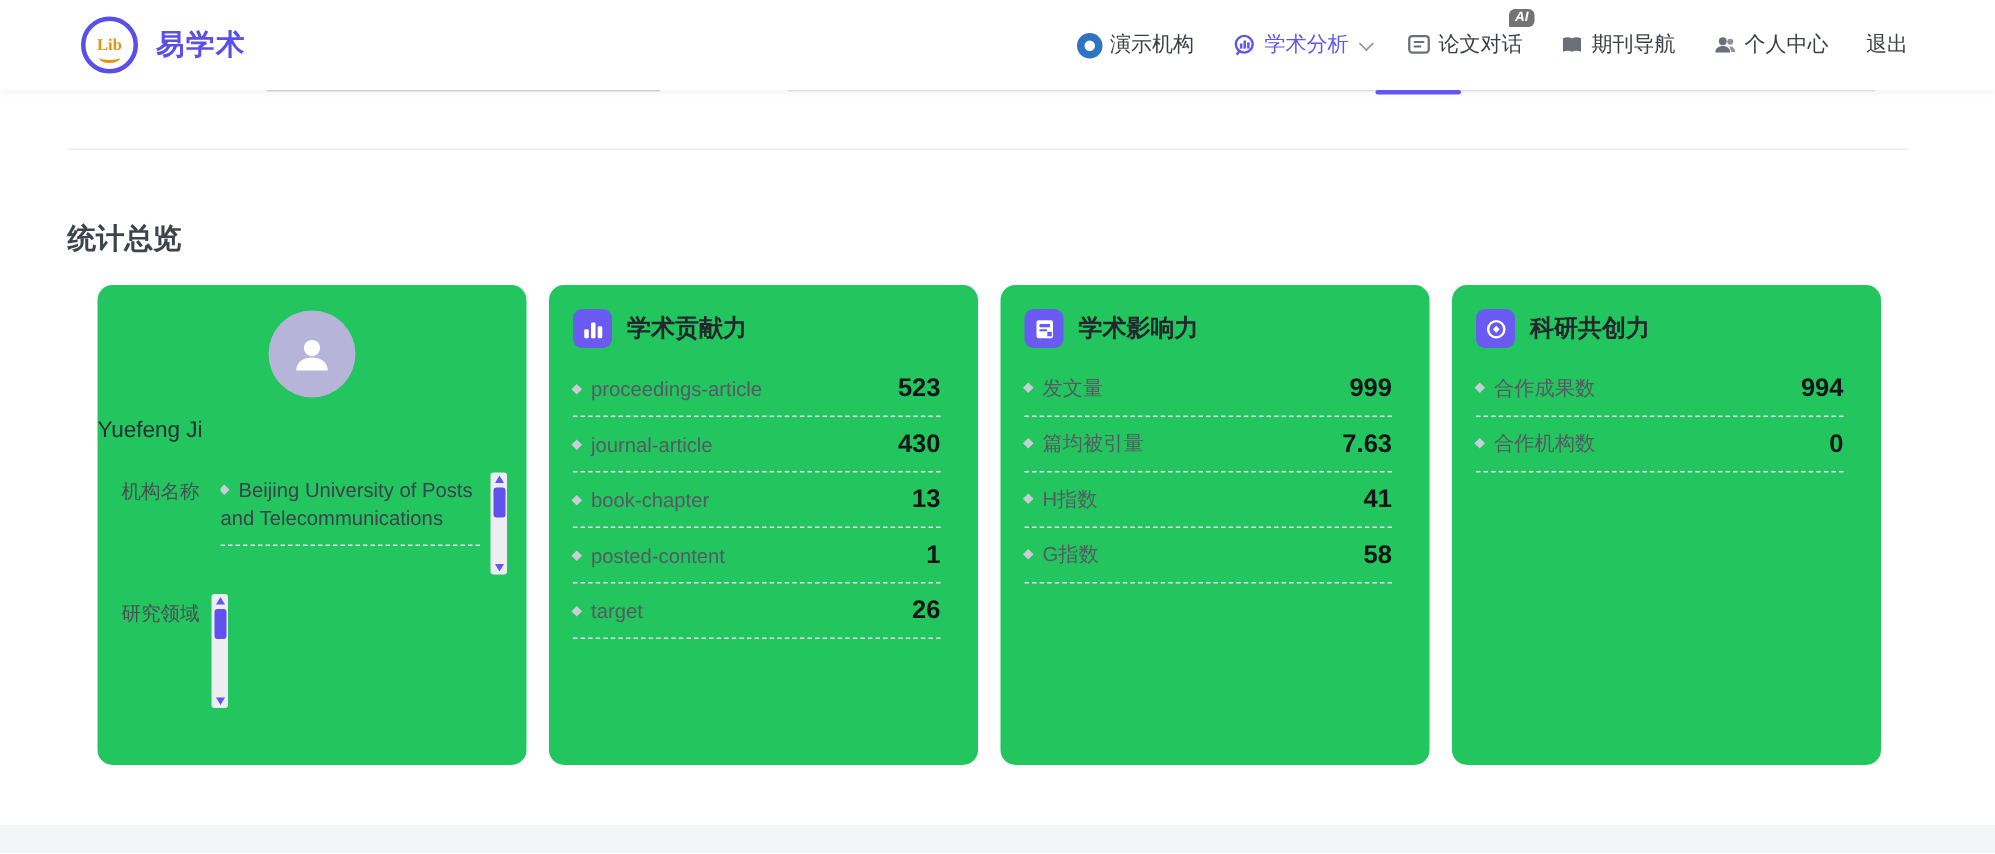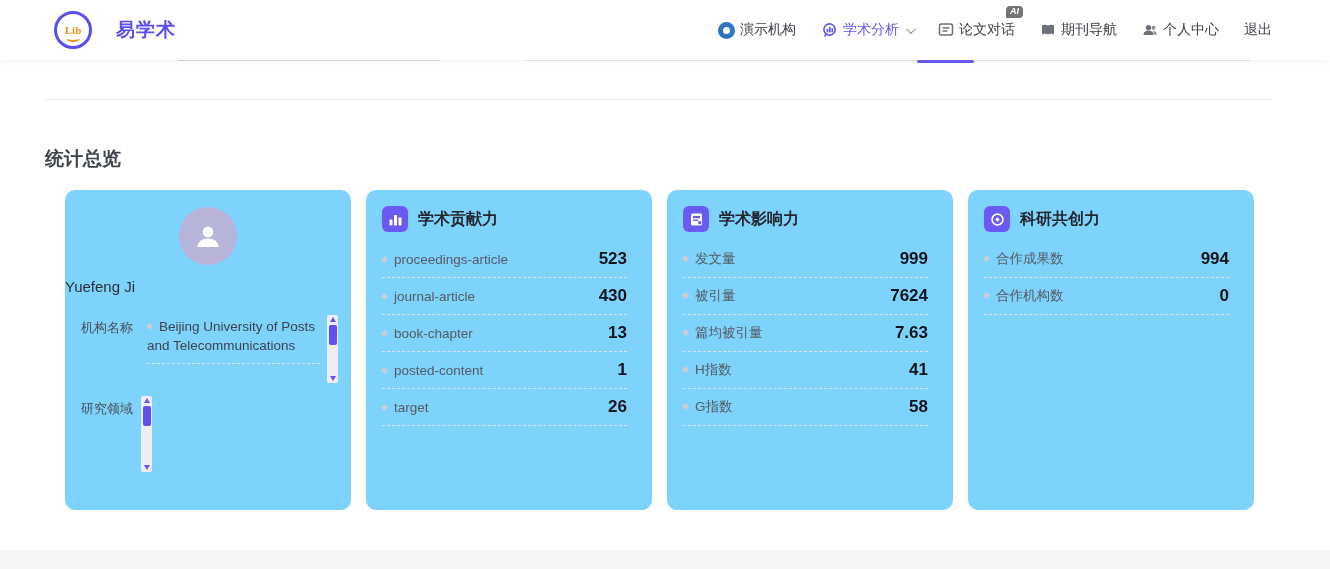--- a/index.html
+++ b/index.html
@@ -10,21 +10,21 @@
   
   .header { position:relative; z-index:5; height:60px; background:#fff; display:flex;
     align-items:center; justify-content:space-between; padding:0 58px 0 54px;
     box-shadow:0 2px 5px rgba(40,40,60,.05); }
   .brand { display:flex; align-items:center; }
   .logo { width:38px; height:38px; border-radius:50%; border:3px solid #5b4fe9;
     background:#fff; position:relative; display:flex; align-items:center; justify-content:center; flex:none; }
   .logo .lib { font-size:11px; font-weight:bold; color:#e8930c; font-family:"Liberation Serif",serif; }
   .logo::after { content:""; position:absolute; bottom:4px; left:9px; right:9px; height:5px;
     border-bottom:2px solid #e8930c; border-radius:50%; }
-  .brand-name { margin-left:24px; font-size:19px; font-weight:bold; color:#5b4fe9; letter-spacing:1px; }
+  .brand-name { margin-left:12px; font-size:19px; font-weight:bold; color:#5b4fe9; letter-spacing:1px; }
 
   .nav { display:flex; align-items:center; }
   .nav-item { display:flex; align-items:center; margin-left:25px; font-size:14px;
     color:#3b3e45; cursor:pointer; position:relative; }
   .nav-item .nav-ico { display:inline-flex; margin-right:5px; align-items:center; }
   .nav-item.active { color:#6157f0; }
   .chevron { width:7px; height:7px; border-right:1.6px solid #8b8e97; border-bottom:1.6px solid #8b8e97;
     transform:rotate(45deg) translateY(-2px); margin-left:7px; display:inline-block; }
   .ai-badge { position:absolute; top:-15px; right:-8px; background:#737373; color:#fff;
     font-size:9px; font-style:italic; font-weight:bold; padding:1px 4px 2px;
@@ -38,21 +38,21 @@
   .edge-line-2 { position:absolute; left:525px; top:60px; width:725px; height:1px; background:#e7e7ea; }
   .active-underline { position:absolute; left:917px; top:60px; width:57px; height:3px;
     background:#6456f0; border-radius:2px; z-index:6; }
 
   .divider { position:absolute; left:45px; top:99px; width:1227px; height:1px; background:#ededef; }
 
   .section-title { position:absolute; left:45px; top:146px; font-size:19px; font-weight:bold; color:#3f434c; }
 
   
   .cards { position:absolute; left:65px; top:190px; display:flex; gap:15px; }
-  .card { width:286px; height:320px; background:#7dd3fc; border-radius:10px; overflow:hidden; }
+  .card { width:286px; height:320px; background:#22c55e; border-radius:10px; overflow:hidden; }
 
   
   .avatar { width:58px; height:58px; border-radius:50%; background:#b7b4d9; margin:17px auto 0;
     display:flex; align-items:center; justify-content:center; }
   .pname { margin-top:13px; font-size:15px; font-weight:normal; color:#2b2d36; }
   .pfields { margin-top:20px; padding:0 13px 0 16px; }
   .pfield { display:flex; margin-bottom:13px; }
   .pfield-label { flex:none; width:60px; font-size:13px; color:#4a4d57; padding-top:4px; }
   .plist { flex:1; margin:0 7px 0 6px; overflow:hidden; }
   .plist.clip { max-height:77px; }
@@ -240,24 +240,20 @@
             </svg>
         </span>
         <span class="card-title">学术影响力</span>
       </div>
       <div class="rows">
         <div class="row">
             <span class="row-label"><span class="diamond"></span><span>发文量</span></span>
             <span class="row-value">999</span>
           </div>
         <div class="row">
-            <span class="row-label"><span class="diamond"></span><span>被引量</span></span>
-            <span class="row-value">7624</span>
-          </div>
-        <div class="row">
             <span class="row-label"><span class="diamond"></span><span>篇均被引量</span></span>
             <span class="row-value">7.63</span>
           </div>
         <div class="row">
             <span class="row-label"><span class="diamond"></span><span>H指数</span></span>
             <span class="row-value">41</span>
           </div>
         <div class="row">
             <span class="row-label"><span class="diamond"></span><span>G指数</span></span>
             <span class="row-value">58</span>

